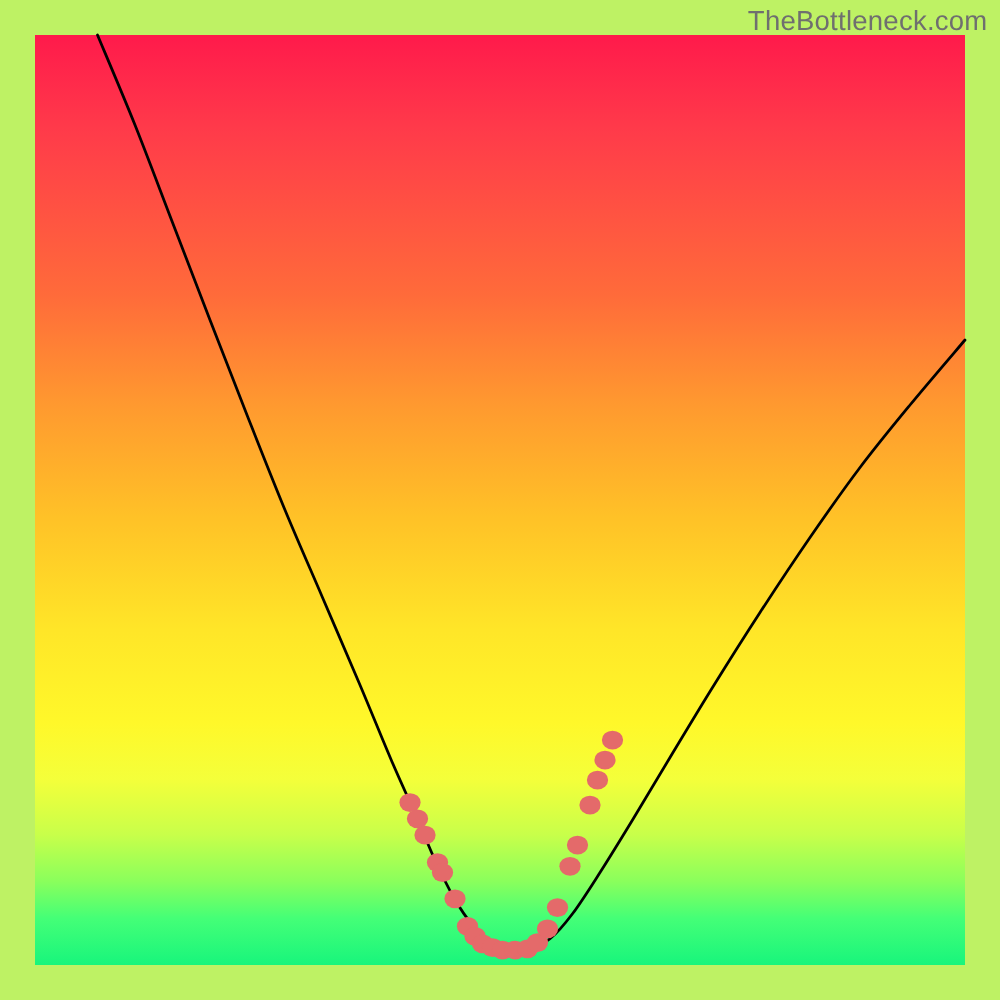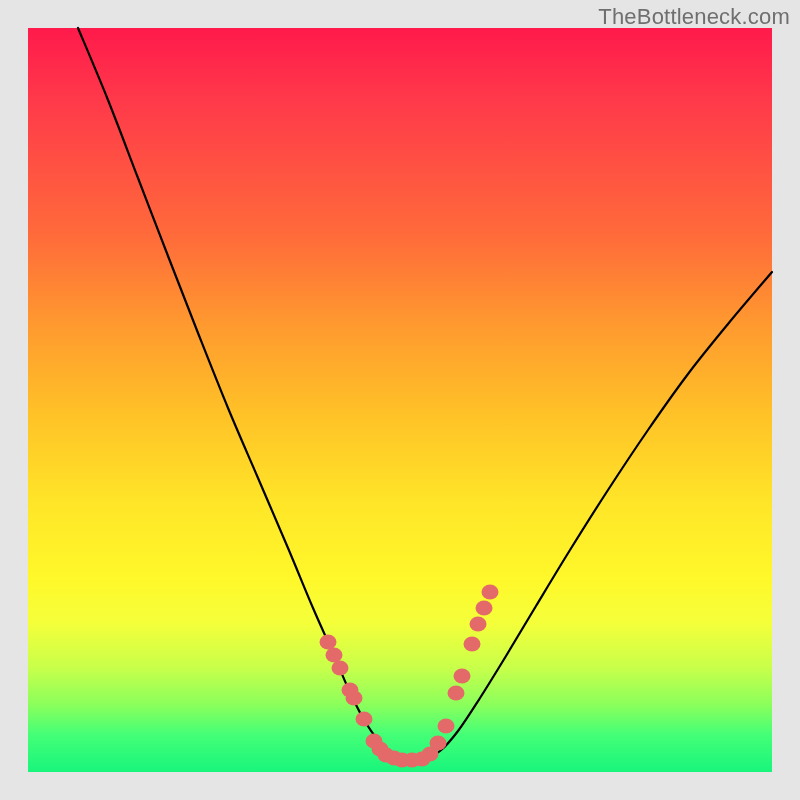--- a/index.html
+++ b/index.html
@@ -10,21 +10,21 @@
     background: #000;
     font-family: Arial, Helvetica, sans-serif;
     overflow: hidden;
   }
   .frame {
     position: absolute;
     left: 0;
     top: 0;
     width: 800px;
     height: 800px;
-    background: #e5e5e5;
+    background: #bef264;
   }
   .plot {
     position: absolute;
     left: 28px;
     top: 28px;
     width: 744px;
     height: 744px;
     
     background: linear-gradient(to bottom,
       #ff1a4b 0%,

